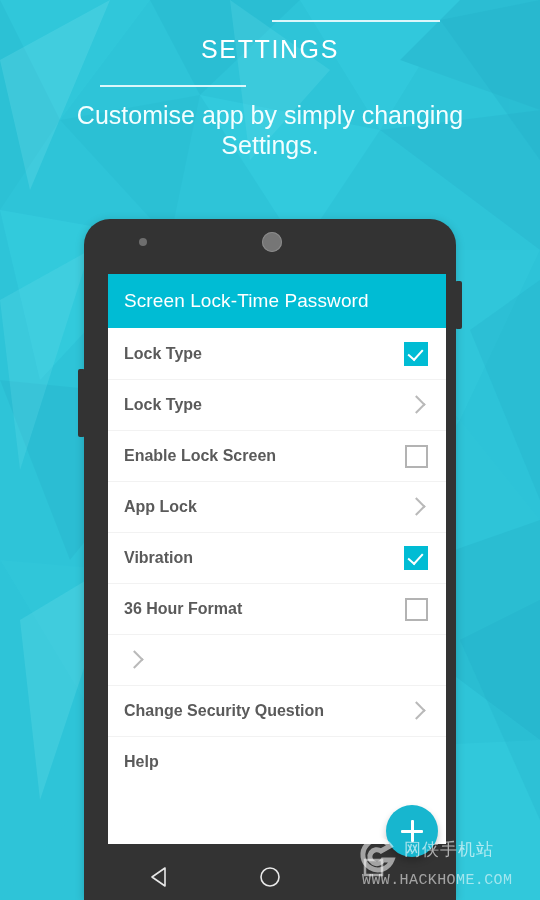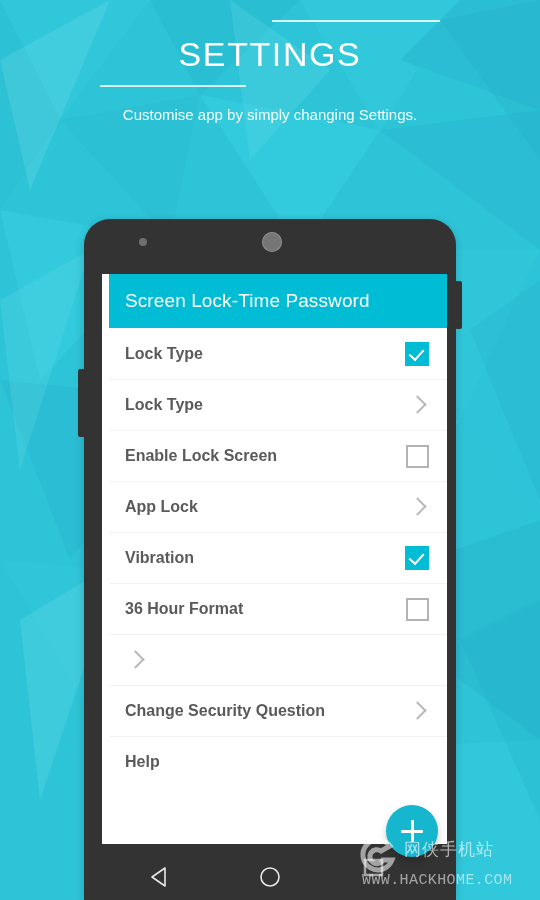--- a/index.html
+++ b/index.html
@@ -39,30 +39,30 @@
     background: #eafbfd;
     opacity: .92;
   }
   .rule-top { left: 272px; top: 20px; width: 168px; }
   .rule-bottom { left: 100px; top: 85px; width: 146px; }
 
   .hero-title {
     position: absolute;
     left: 0; top: 35px;
     width: 540px;
-    font-size: 34px;
+    font-size: 25px;
     letter-spacing: 1.6px;
     color: #ffffff;
     font-weight: 400;
   }
   .hero-sub {
     position: absolute;
     left: 50px; top: 100px;
     width: 440px;
-    font-size: 15px;
+    font-size: 25px;
     line-height: 30px;
     color: #f2feff;
     font-weight: 400;
   }
 
   
   .phone {
     position: absolute;
     left: 84px;
     top: 219px;
@@ -99,27 +99,26 @@
     left: 178px; top: 13px;
     width: 20px; height: 20px;
     border-radius: 50%;
     background: #767676;
     box-shadow: inset 0 0 0 1px #8a8a8a;
   }
 
   
   .screen {
     position: absolute;
-    left: 18px;
+    left: 24px;
     top: 55px;
     width: 338px;
     height: 570px;
     background: #ffffff;
     overflow: hidden;
-    padding-left: 7px;
   }
   .appbar {
     height: 54px;
     background: #00bcd4;
     display: flex;
     align-items: center;
     padding-left: 16px;
     box-sizing: border-box;
   }
   .appbar-title {

